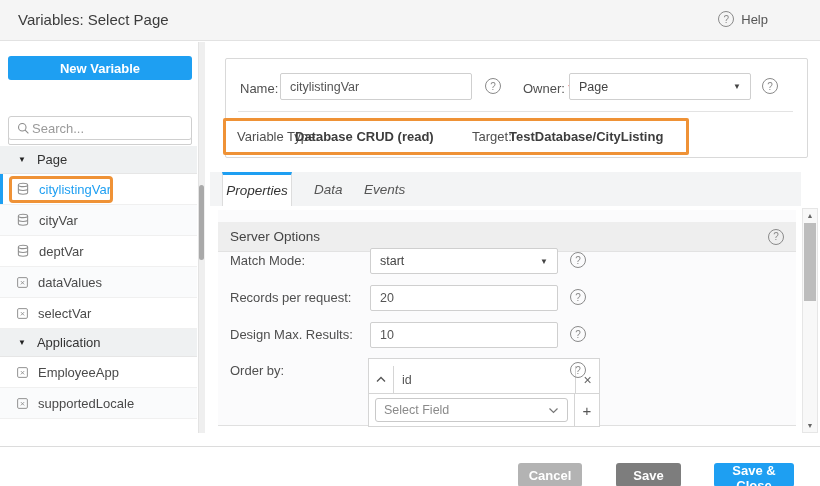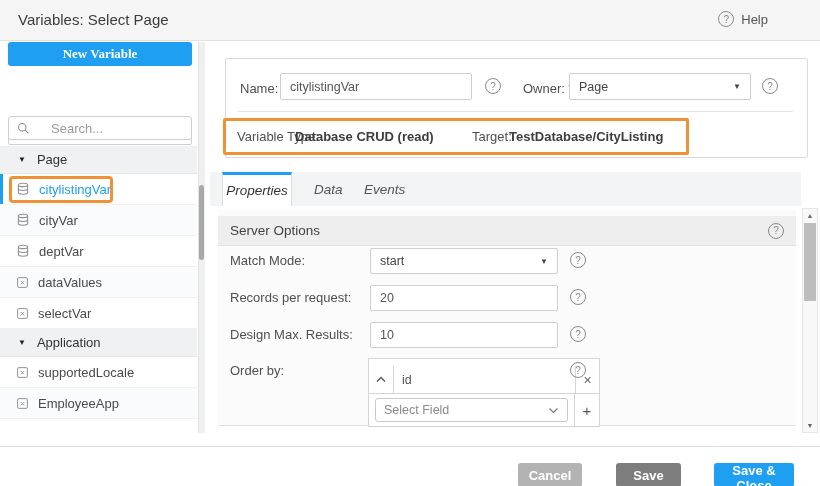--- a/index.html
+++ b/index.html
@@ -15,28 +15,28 @@
     font-size:13px; color:#555; cursor:pointer; }
 
   .help-ic { display:inline-flex; width:16px; height:16px; border:1px solid #8a8a8a; border-radius:50%;
     color:#8a8a8a; font-size:10px; align-items:center; justify-content:center; flex:0 0 auto; background:transparent; }
 
   
   .sidebar { position:absolute; left:0; top:42px; width:205px; height:391px; background:#fff; }
   .sb-track { position:absolute; right:0; top:0; width:7px; height:100%; background:#efefef; border-left:1px solid #e3e3e3; }
   .sb-thumb { position:absolute; right:1px; top:143px; width:5px; height:75px; background:#a9a9a9; border-radius:3px; }
 
-  .btn-new { position:absolute; left:8px; top:0; width:184px; height:24px; background:#1e9ff2;
+  .btn-new { position:absolute; left:8px; top:14px; width:184px; height:24px; background:#1e9ff2;
     border:none; border-radius:3px; color:#fff; font-size:13px; font-weight:bold; cursor:pointer;
-    font-family:Liberation Serif, serif; }
+    font-family:Liberation Sans, sans-serif; }
   .sel-all { position:absolute; left:8px; top:42px; width:184px; height:24px; border:1px solid #cfcfcf;
     border-radius:3px; background:#fff; display:flex; align-items:center; padding:0 9px; font-size:13px;
     color:#333; cursor:pointer;margin-top:37px; }
   .search-wrap { position:absolute; left:8px; top:74px; width:184px; height:24px; border:1px solid #cfcfcf;
-    border-radius:3px; background:#fff; display:flex; align-items:center; padding:0 8px; gap:21px; }
+    border-radius:3px; background:#fff; display:flex; align-items:center; padding:0 8px; gap:2px; }
   .search-wrap input { border:none; outline:none; flex:1; font-size:13px; color:#555; min-width:0;
     font-family:inherit; background:transparent; }
   .search-wrap input::placeholder { color:#9a9a9a; }
 
   .tree { position:absolute; left:0; top:104px; right:8px; }
   .tree-hdr { height:28px; background:#eff1f2; border-bottom:1px solid #e6e6e6; display:flex;
     align-items:center; padding-left:18px; gap:11px; font-size:13px; color:#333; cursor:pointer; }
   .tri { font-size:8px; color:#222; }
   .tree-item { position:relative; height:31px; background:#fff; border-bottom:1px solid #f0f0f0;
     display:flex; align-items:center; padding-left:16px; gap:9px; font-size:13px; color:#4a4a4a; cursor:pointer; }
@@ -80,21 +80,21 @@
   .tab { position:absolute; top:0; height:34px; display:flex; align-items:center; justify-content:center;
     font-size:13.5px; color:#555; cursor:pointer; padding:0 18px; }
   .tab.active { left:12px; width:70px; background:#fff; border:1px solid #ddd; border-bottom:none;
     border-top:3px solid #1e9ff2; color:#333; padding:0; }
   .tab-data   { left:86px; }
   .tab-events { left:136px; }
 
   
   .panel { position:absolute; left:12px; top:168px; width:578px; height:216px; background:#fbfbfc;
     border-bottom:1px solid #e0e0e0; }
-  .panel-hdr { position:absolute; left:0; top:6px; width:100%; height:30px; background:#eeeeee;
+  .panel-hdr { position:absolute; left:0; top:12px; width:100%; height:30px; background:#eeeeee;
     border-bottom:1px solid #e2e2e2; display:flex; align-items:center; padding:10px 12px;
     justify-content:space-between; font-size:13.5px; color:#444; }
   .frow { position:absolute; left:0; width:100%; height:26px; }
   .frow .fld-lbl { position:absolute; left:12px; top:5px; }
   .frow .ctrl { position:absolute; left:152px; top:0; width:188px; height:26px; }
   .frow .help-ic { position:absolute; left:352px; top:4px; }
   .r1 { top:38px; } .r2 { top:75px; } .r3 { top:112px; }
   .r4 { top:148px; height:62px; }
 
   .ob-group { position:absolute; left:150px; top:0; width:232px; border:1px solid #d5d5d5; background:#fff; }
@@ -213,29 +213,29 @@
       <div class="tree-hdr">
         <span class="tri">▼</span>
         <span>Application</span>
       </div>
 
       <div class="tree-item">
         <svg class="it-icon" width="13" height="13" viewBox="0 0 16 16">
           <rect x="2" y="2" width="12" height="12" rx="1.5" fill="none" stroke="#8f8f8f" stroke-width="1.2"></rect>
           <path d="M6 6.3l4 4M10 6.3l-4 4" stroke="#8f8f8f" stroke-width="1.1"></path>
         </svg>
-        <span class="it-label">supportedLocale</span>
+        <span class="it-label">EmployeeApp</span>
       </div>
 
       <div class="tree-item">
         <svg class="it-icon" width="13" height="13" viewBox="0 0 16 16">
           <rect x="2" y="2" width="12" height="12" rx="1.5" fill="none" stroke="#8f8f8f" stroke-width="1.2"></rect>
           <path d="M6 6.3l4 4M10 6.3l-4 4" stroke="#8f8f8f" stroke-width="1.1"></path>
         </svg>
-        <span class="it-label">EmployeeApp</span>
+        <span class="it-label">supportedLocale</span>
       </div>
     </div>
 
     <div class="sb-track">
       <div class="sb-thumb"></div>
     </div>
   </div>
 
   <div class="main">
 

